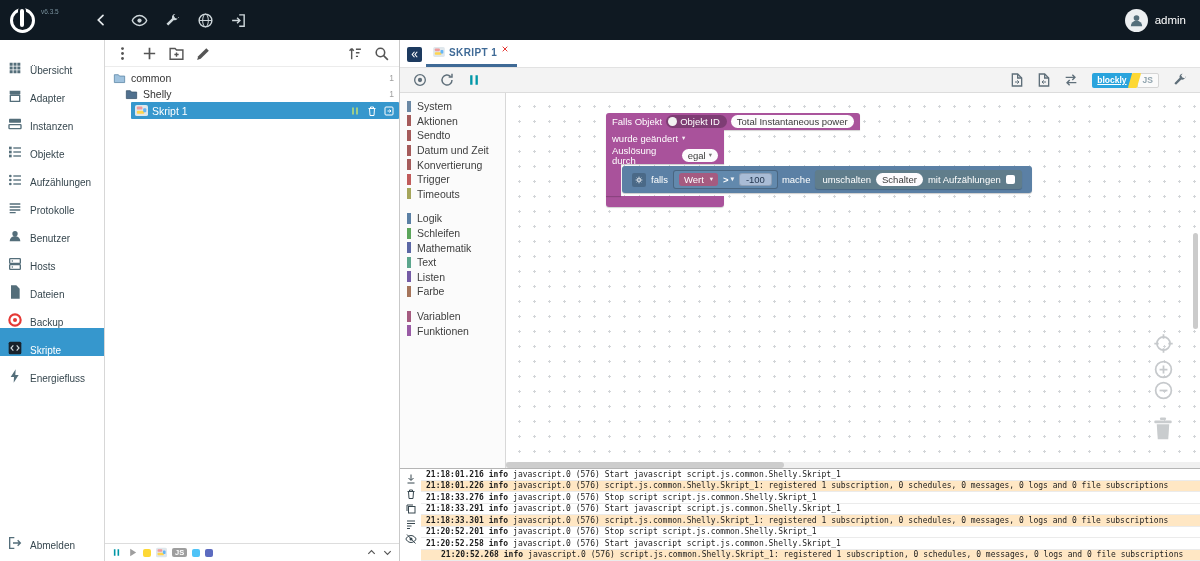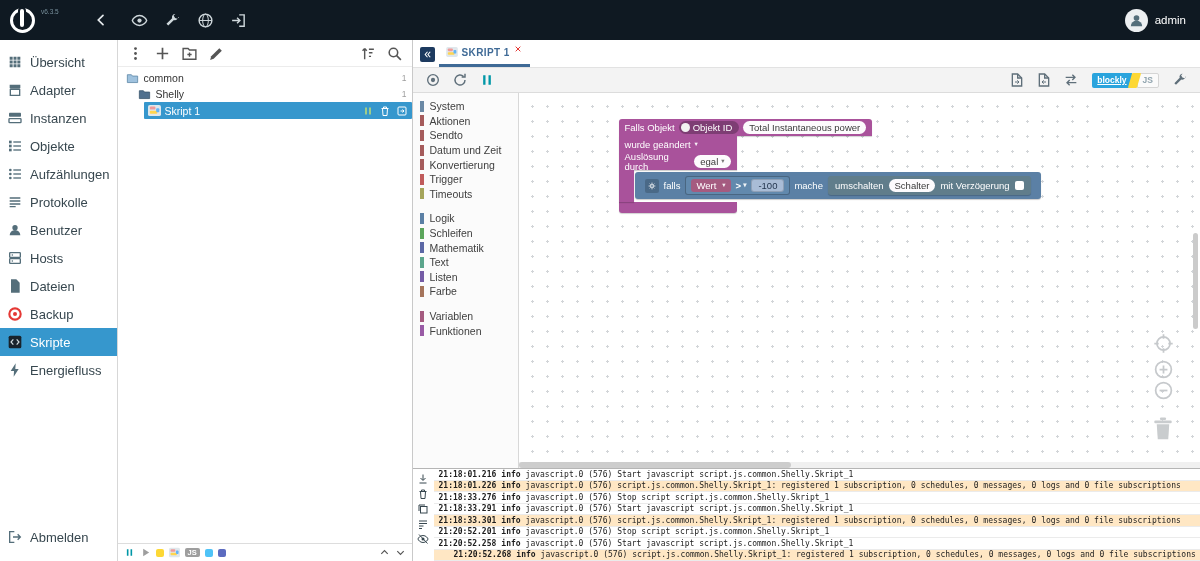--- a/index.html
+++ b/index.html
@@ -19,21 +19,21 @@
   .topbar-icons{display:flex;align-items:center;gap:16px}
   .topbar-icons button{width:17px;height:17px;color:#cfd8dc}
   .user{margin-left:auto;display:flex;align-items:center;gap:7px}
   .avatar{width:23px;height:23px;border-radius:50%;background:#eceff1;color:#546e7a;padding:3px}
   .user-label{color:#fff;font-size:11.5px}
 
   .main{flex:1;display:flex;min-height:0}
 
   
   .sidebar{flex:0 0 105px;border-right:1px solid #d7d7d7;display:flex;flex-direction:column;padding-top:8px;background:#fff}
-  .sitem{height:28px;display:flex;align-items:center;gap:7px;padding:0 7px;font-size:13px;color:#37474f;white-space:nowrap;cursor:pointer}
+  .sitem{height:28px;display:flex;align-items:flex-end;gap:7px;padding:0 7px;font-size:10px;color:#37474f;white-space:nowrap;cursor:pointer}
   .sitem .ic{width:16px;height:16px;color:#546e7a}
   .sitem.sel{color:#fff}
   .sitem.sel .ic{color:#fff}
   .logout-item{margin-top:auto;margin-bottom:10px}
 
   
   .tree-panel{flex:0 0 295px;border-right:1px solid #c9c9c9;display:flex;flex-direction:column;background:#fff;min-height:0}
   .tree-toolbar{flex:0 0 26px;display:flex;align-items:center;gap:10px;padding:0 9px;color:#555}
   .tree-toolbar button{width:17px;height:17px;color:#555}
   .tt-spacer{flex:1}
@@ -561,21 +561,21 @@
               <span>Variablen</span>
             </div>
           <div class="cat">
               <span class="bar" style="background: rgb(153, 91, 165);"></span>
               <span>Funktionen</span>
             </div>
         </div>
 
         <div class="canvas">
           <div class="blocks">
-            <div class="t-seg t-r1" style="background: rgb(169, 82, 155); margin-top: 6px;">
+            <div class="t-seg t-r1" style="background: rgb(169, 82, 155);">
               <span>Falls Objekt</span>
               <span class="tchip">
                 <span class="dot"></span>
                 <span>Objekt ID</span>
               </span>
               <span class="bfield">Total Instantaneous power</span>
             </div>
             <div class="t-seg t-r2" style="background: rgb(169, 82, 155);">
               <span>wurde geändert</span>
               <span class="caret">▾</span>
@@ -608,21 +608,21 @@
                         <span class="caret">▾</span>
                       </span>
                     <span class="numfld">-100</span>
                   </span>
                 </div>
                 <div class="ifrow">
                   <span>mache</span>
                   <span class="actblk" style="background: rgb(96, 125, 139);">
                     <span>umschalten</span>
                     <span class="bfield">Schalter</span>
-                    <span>mit Verzögerung</span>
+                    <span>mit Aufzählungen</span>
                     <span class="cbx"></span>
                   </span>
                 </div>
               </div>
             </div>
             <div class="t-foot" style="background: rgb(169, 82, 155);"></div>
           </div>
 
           <span class="ic ctl ctl-target">
               <svg viewBox="0 0 24 24">

